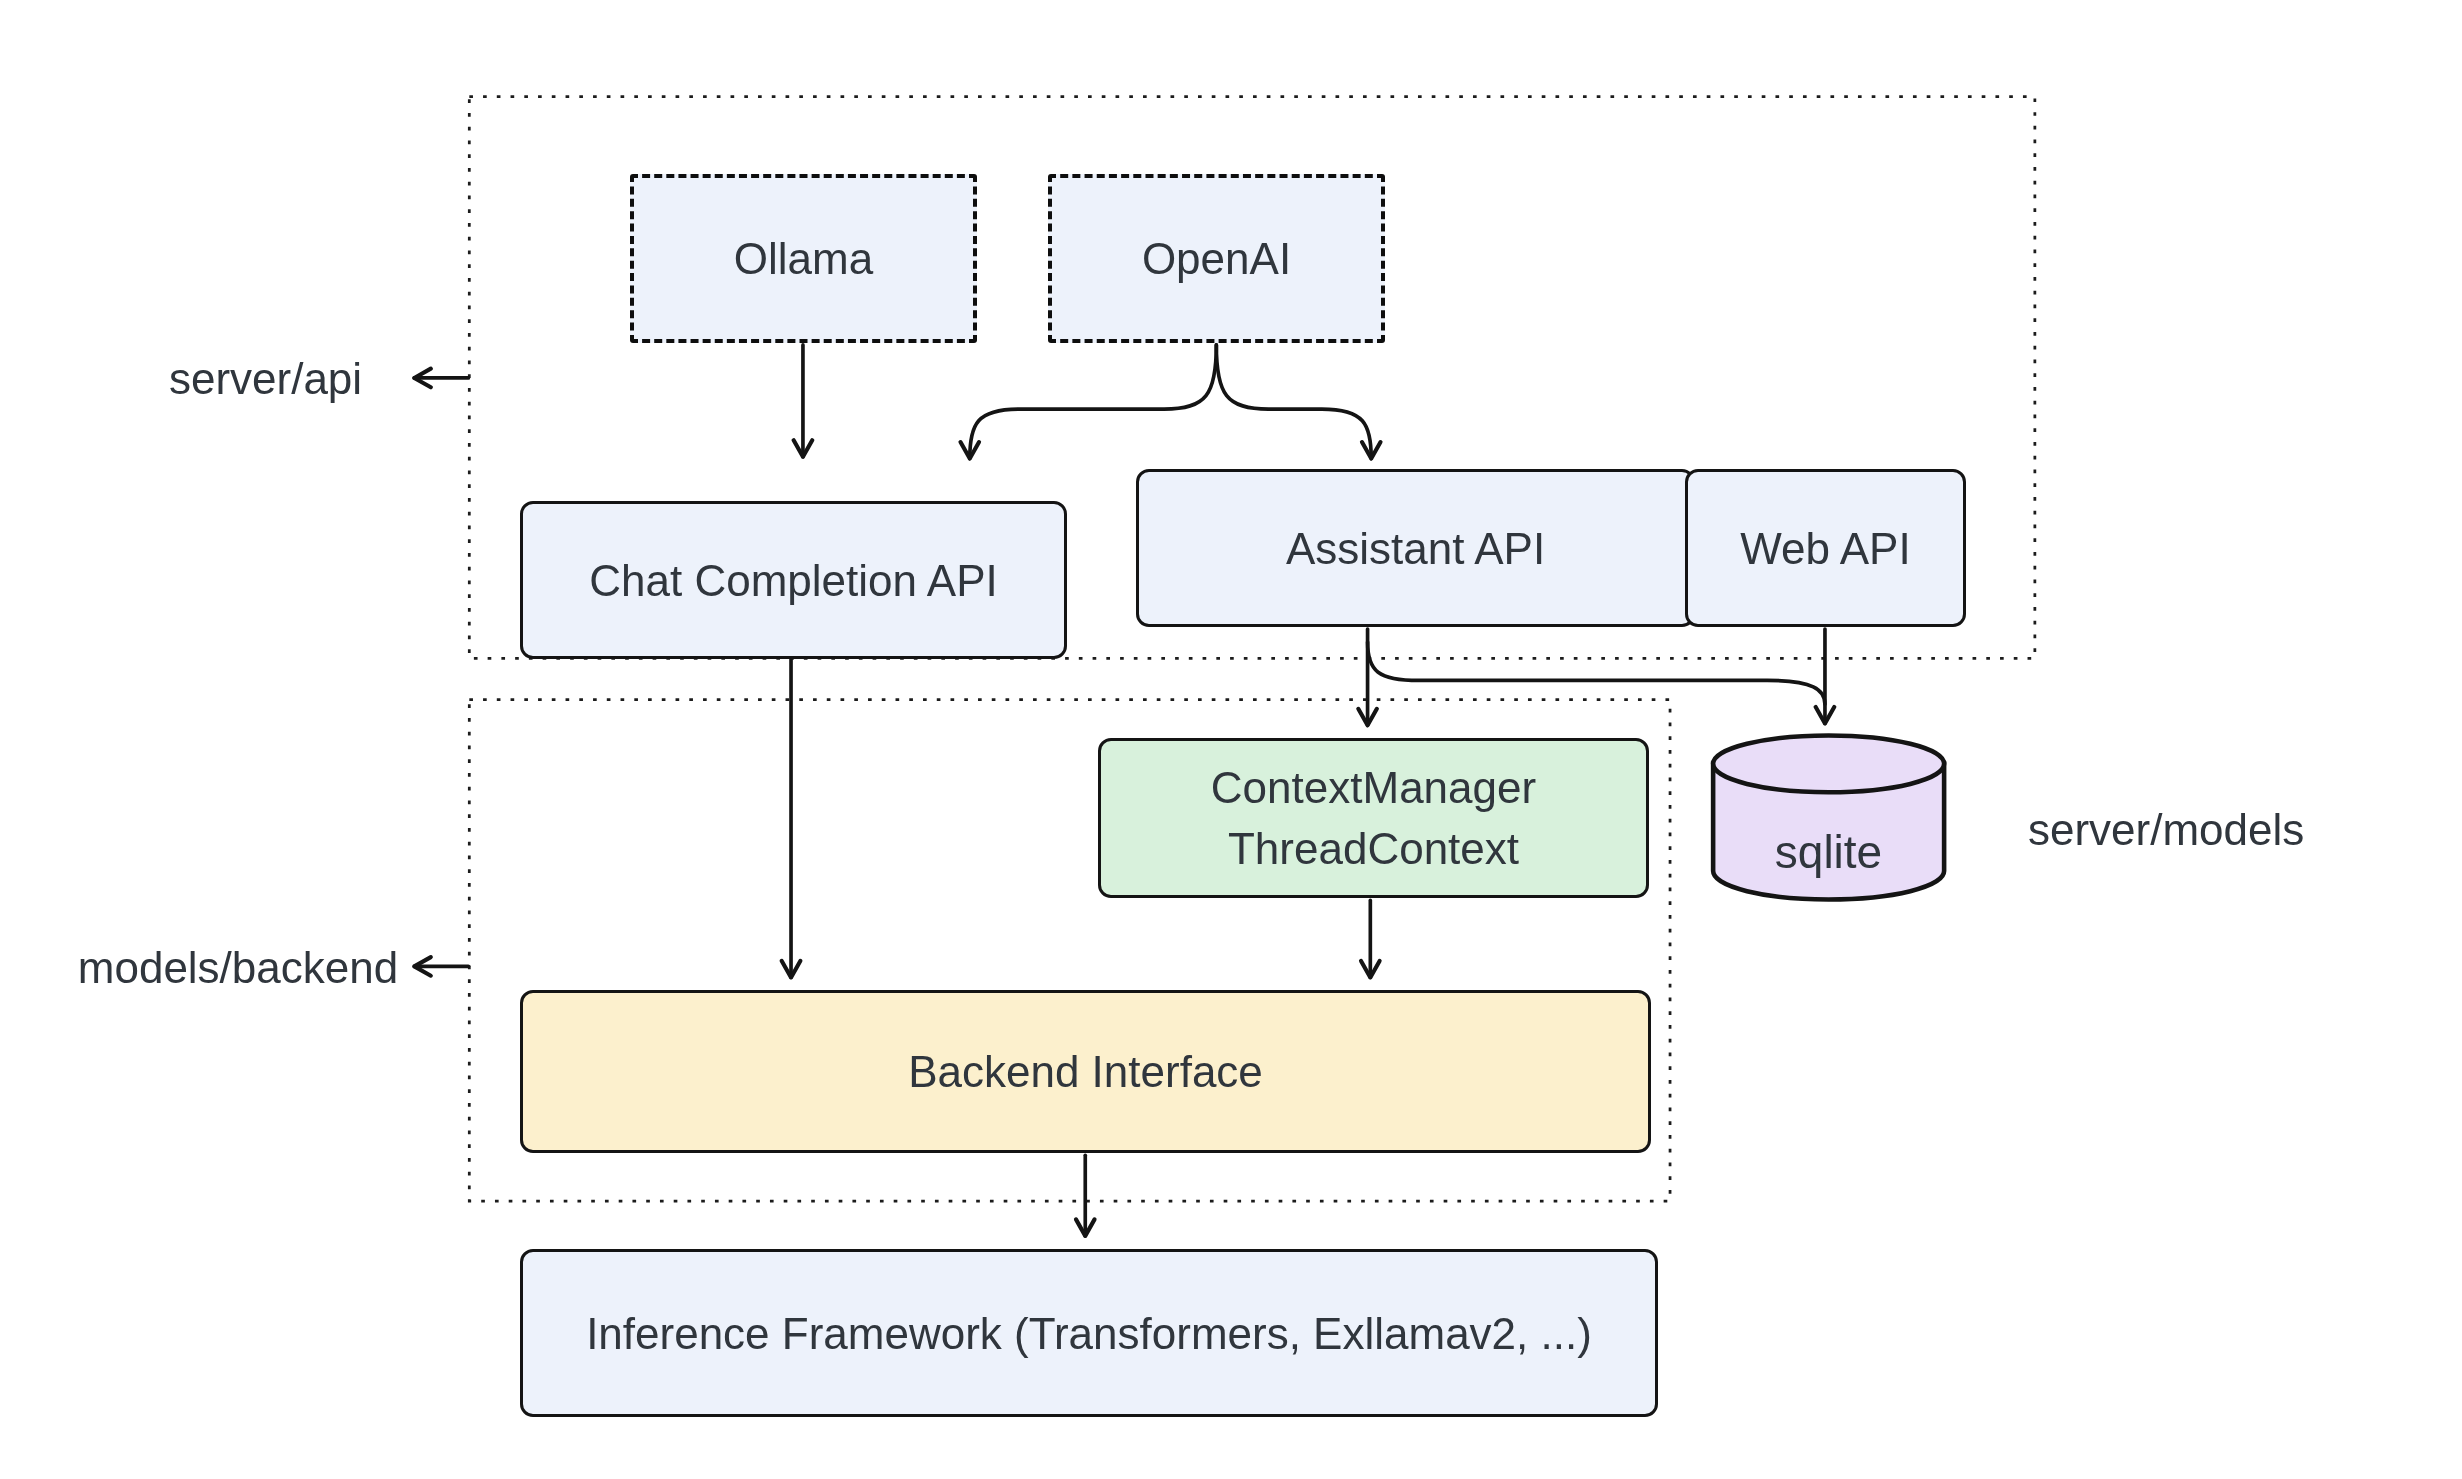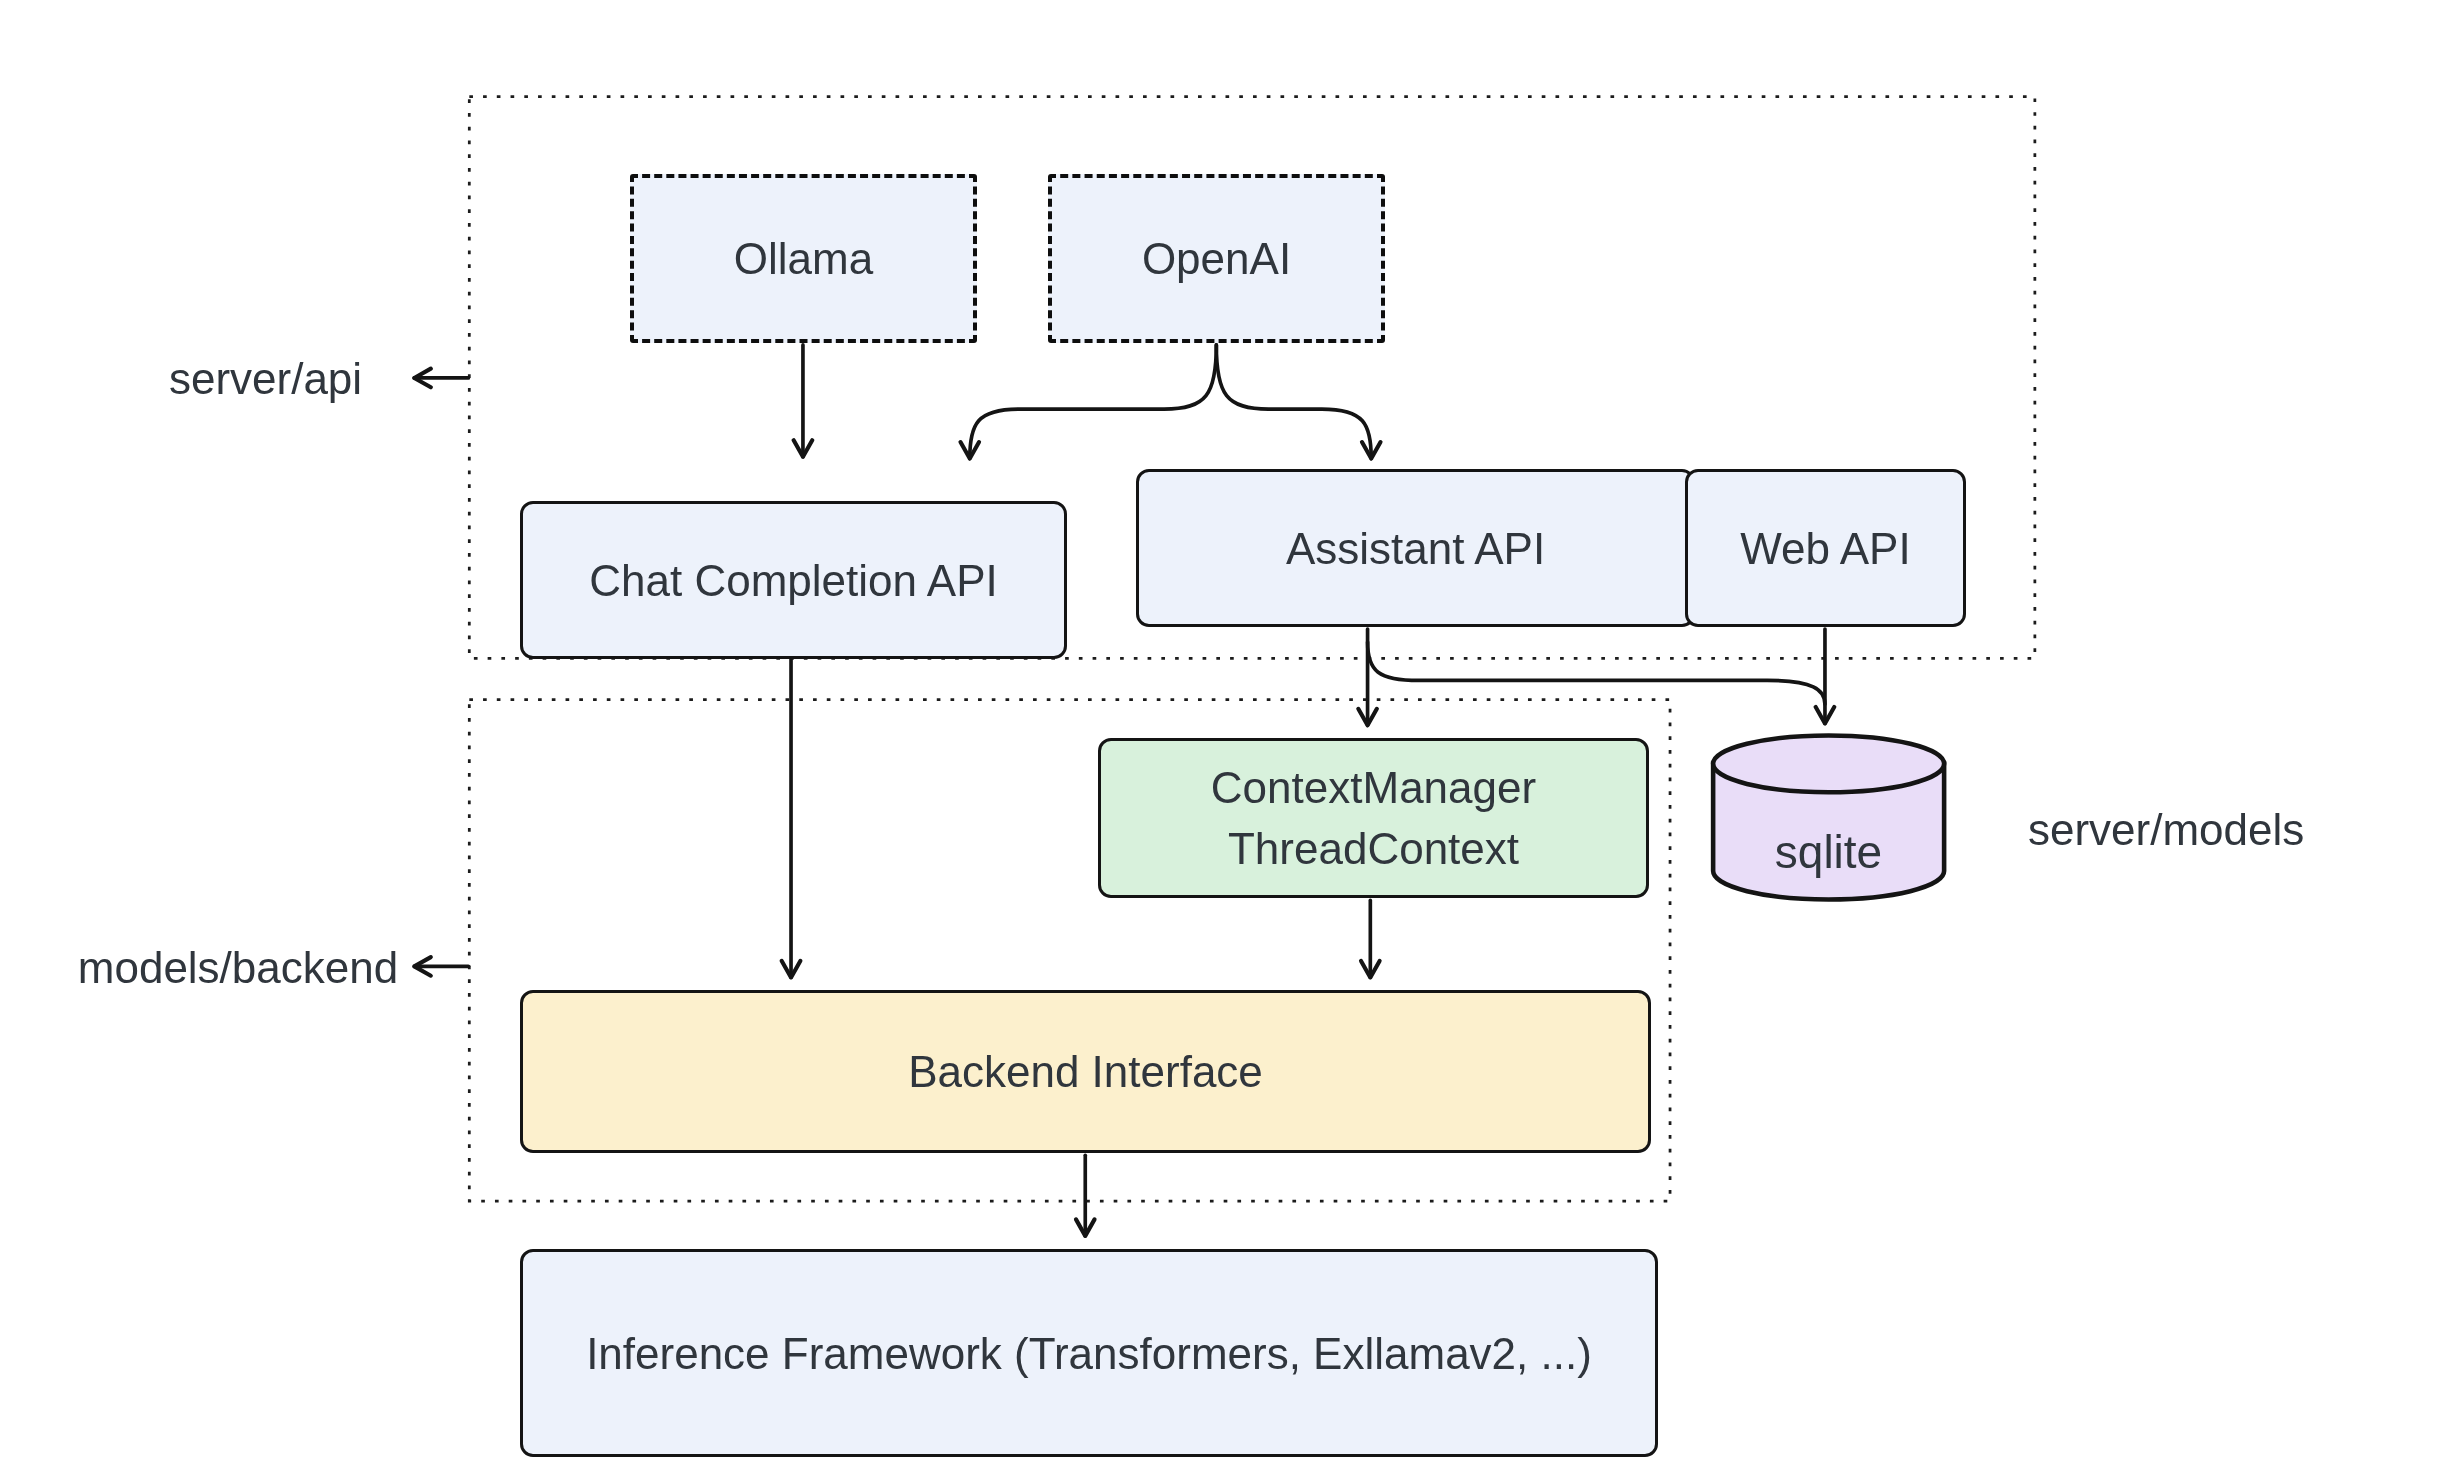--- a/index.html
+++ b/index.html
@@ -136,20 +136,20 @@
 
   <div class="node green" style="left:1098px; top:738px; width:551px; height:160px; line-height:61px;">
     <span>ContextManager</span>
     <span>ThreadContext</span>
   </div>
 
   <div class="node yellow" style="left:520px; top:990px; width:1131px; height:163px;">
     <span>Backend Interface</span>
   </div>
 
-  <div class="node" style="left:520px; top:1249px; width:1138px; height:208px;">
+  <div class="node" style="left:520px; top:1249px; width:1138px; height:168px;">
     <span>Inference Framework (Transformers, Exllamav2, ...)</span>
   </div>
 
   <div class="cyl-label">sqlite</div>
 
 </div>
 
 
 </body></html>

